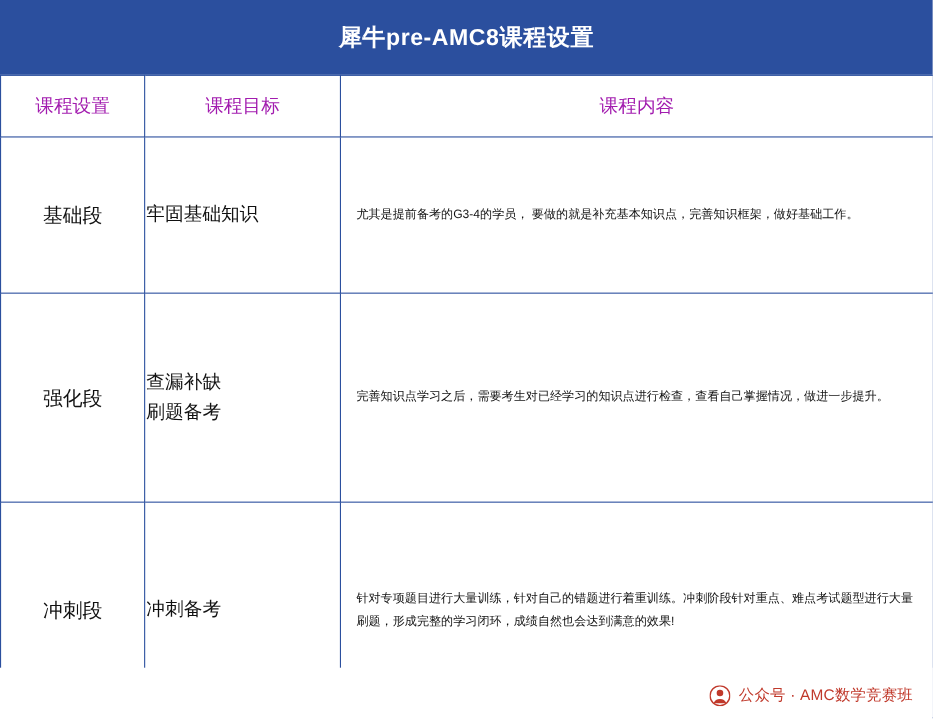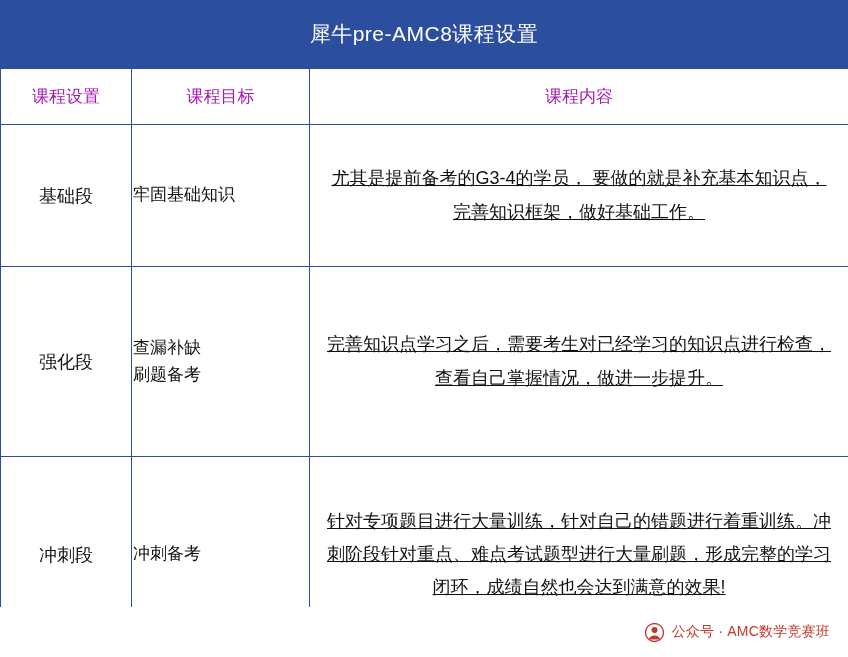--- a/index.html
+++ b/index.html
@@ -27,21 +27,21 @@
     width: 848px;
     height: 68px;
     background: #2b4f9e;
     display: flex;
     align-items: center;
     justify-content: center;
   }
   .title-bar .title-text {
     color: #ffffff;
     font-size: 21px;
-    font-weight: normal;
+    font-weight: bold;
     letter-spacing: 0.5px;
     text-align: right;
   }
   table.course-table {
     position: absolute;
     left: 0;
     top: 68px;
     width: 848px;
     border-collapse: collapse;
     table-layout: fixed;
@@ -67,26 +67,25 @@
     font-size: 18px;
     color: #111111;
   }
   .cell-goal {
     text-align: left;
     font-size: 17px;
     color: #111111;
     line-height: 1.55;
   }
   .cell-content {
-    text-align: center;
-    font-size: 18px;
+    text-align: left;
+    font-size: 11px;
     color: #111111;
     line-height: 1.85;
     padding: 10px 14px 10px 14px;
-    text-decoration: underline;
   }
   .row-basic td { height: 142px; }
   .row-strength td { height: 190px; }
   .row-sprint td { height: 196px; margin-top: 22px; }
 
   .footer {
     position: absolute;
     left: 0;
     bottom: 0;
     width: 848px;

